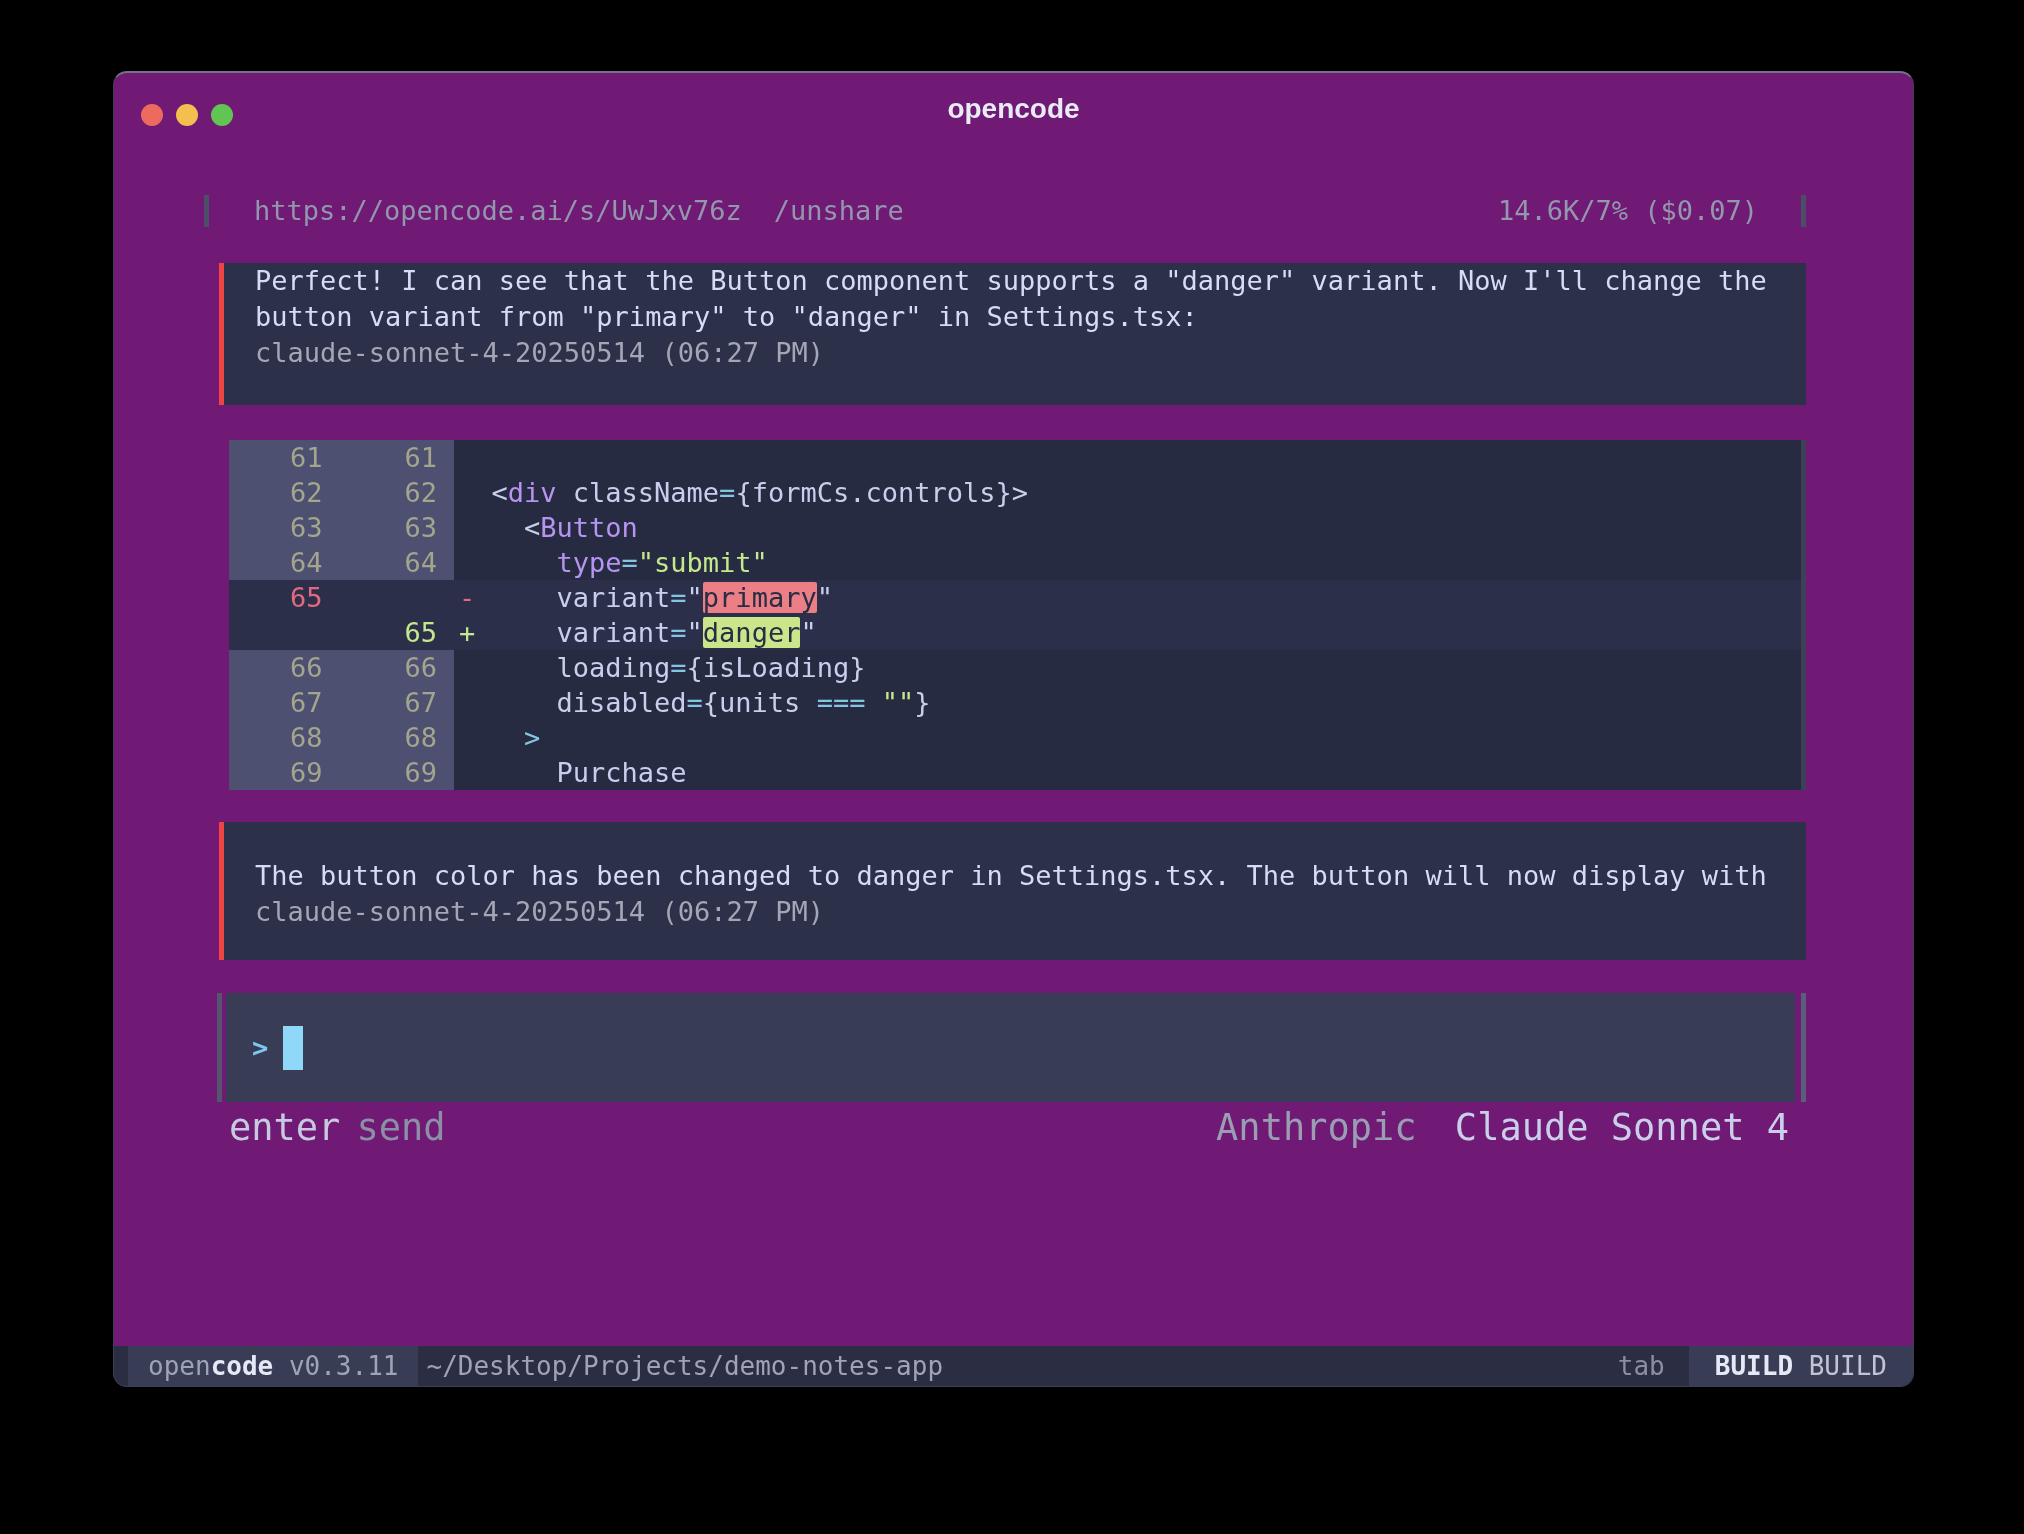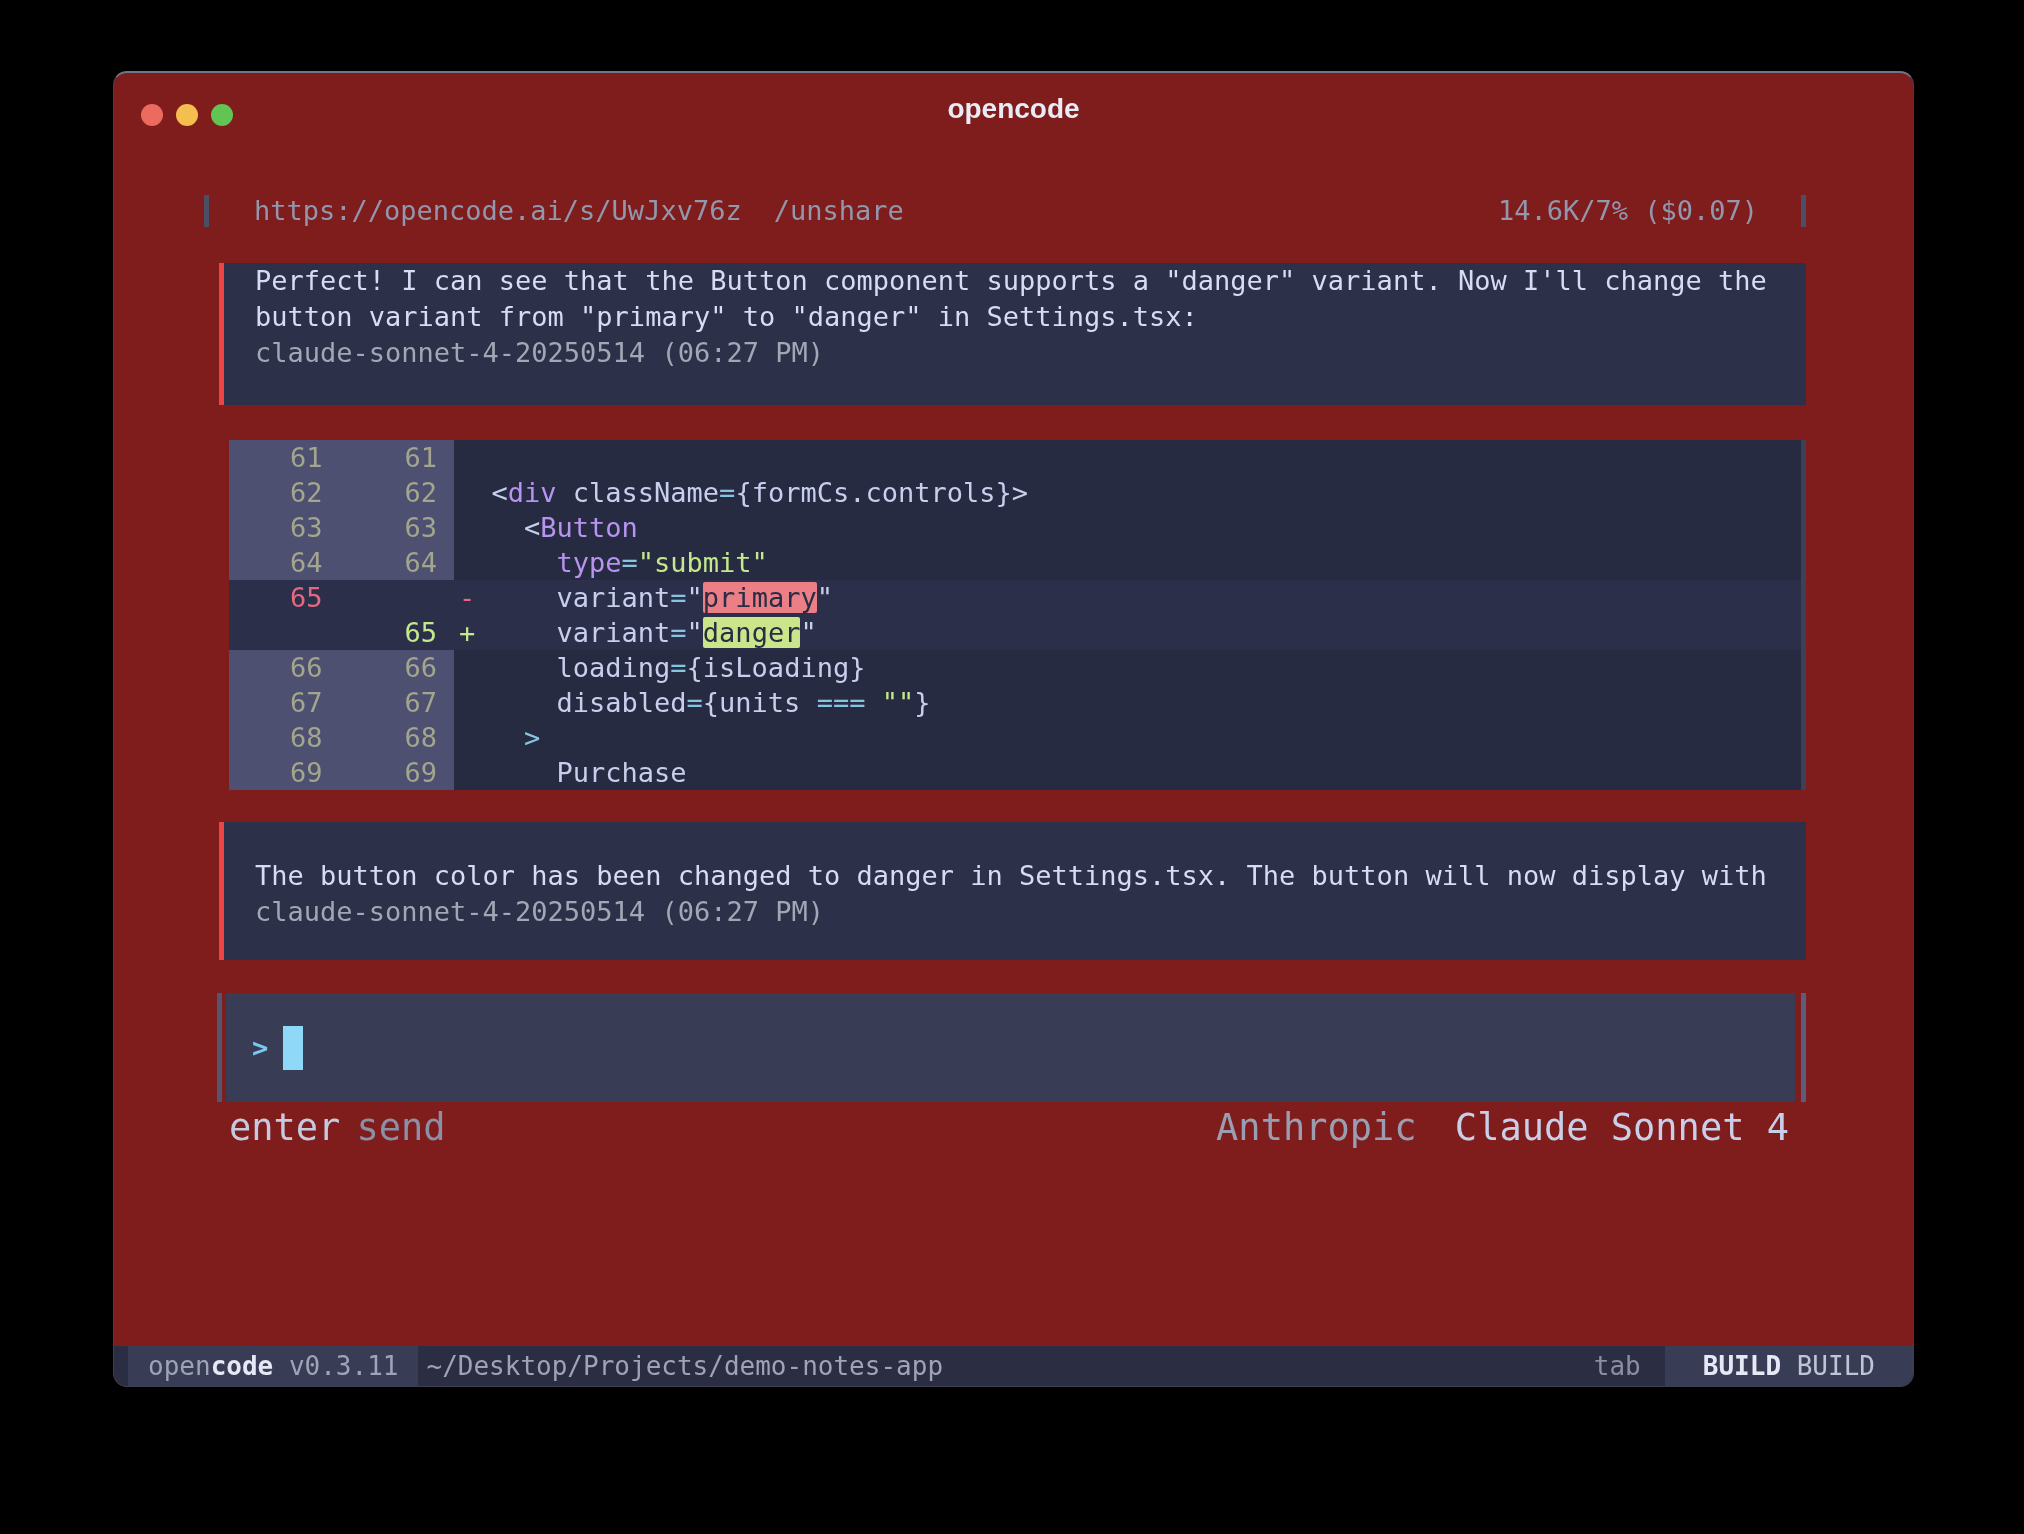--- a/index.html
+++ b/index.html
@@ -3,21 +3,21 @@
 <meta charset="utf-8">
 <style>
   * { margin:0; padding:0; box-sizing:border-box; }
   html,body { background:#000; }
   body {
     width:2024px; height:1534px; position:relative; overflow:hidden;
     font-family:"DejaVu Sans Mono", monospace;
   }
   .window {
     position:absolute; left:113px; top:71px; width:1801px; height:1316px;
-    background:#7f1d1d; border-radius:14px;
+    background:#701a75; border-radius:14px;
     border:1px solid #3c4055; border-top:2px solid #70748a;
     box-shadow:0 24px 70px rgba(0,0,0,.65);
     display:flex; flex-direction:column;
   }
   
   .titlebar { flex:none; height:72px; position:relative; display:flex; align-items:center; justify-content:center; }
   .lights { position:absolute; left:27px; top:31px; display:flex; gap:13px; }
   .light { width:22px; height:22px; border-radius:50%; }
   .light.red { background:#ed6a5e; } .light.yellow { background:#f4bf4f; } .light.green { background:#61c554; }
   .win-title { font-family:"Liberation Sans", sans-serif; font-weight:bold; font-size:28px; color:#e9ebf5; }
@@ -74,21 +74,21 @@
   .hints { margin-top:8px; height:36px; line-height:36px; font-size:37px; display:flex; padding:0 17px 0 25px; }
   .hint-key { color:#c6cade; } .hint-act { color:#8b90a6; margin-left:16px; }
   .hints .right { margin-left:auto; }
   .provider { color:#9a9eb2; } .model { color:#c9cfe8; margin-left:16px; }
 
   
   .status { margin-top:auto; flex:none; height:40px; background:#2b2e43; border-radius:0 0 13px 13px;
             display:flex; align-items:stretch; font-size:26px; }
   .chip { background:#393c55; display:flex; align-items:center; }
   .chip.left { margin-left:14px; padding:0 20px; }
-  .chip.right { padding:0 38px; border-radius:0 0 13px 0; }
+  .chip.right { padding:0 26px; border-radius:0 0 13px 0; }
   .sb-dim { color:#9fa3b8; } .sb-bright { color:#e6e9f5; font-weight:bold; } .sb-mid { color:#c0c4d6; }
   .cwd { color:#9fa3b8; display:flex; align-items:center; margin-left:8px; }
   .tab-hint { color:#8a8ea2; display:flex; align-items:center; margin-left:auto; margin-right:24px; }
   .sb-sp { white-space:pre; }
 </style>
 </head>
 <body>
 
 <div class="window">
 

